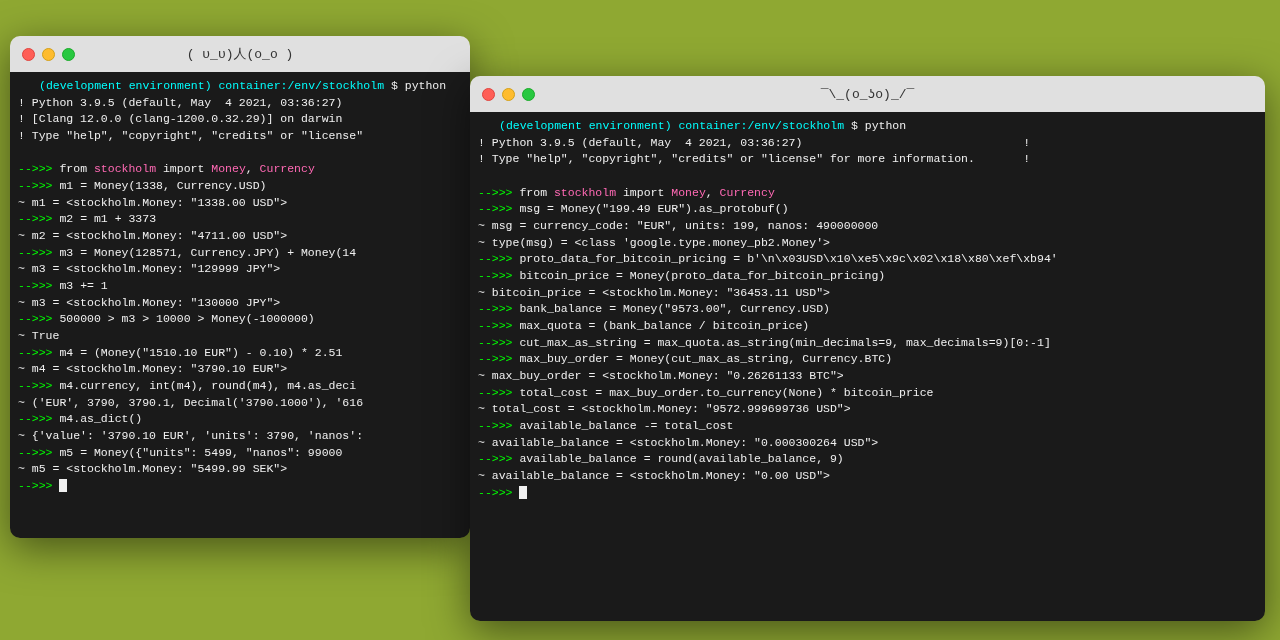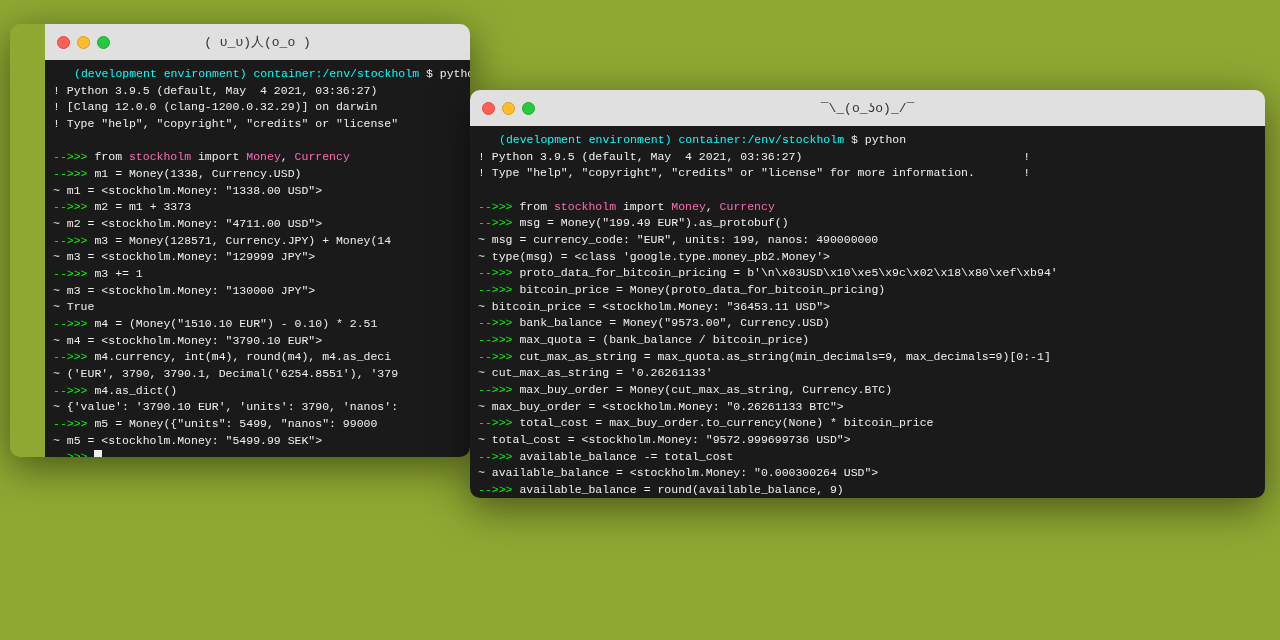--- a/index.html
+++ b/index.html
@@ -15,31 +15,30 @@
 
     .window {
       position: absolute;
       border-radius: 10px;
       overflow: hidden;
       box-shadow: 0 10px 40px rgba(0,0,0,0.5);
     }
 
     .window-1 {
       left: 10px;
-      top: 24px;
+      top: 36px;
       width: 460px;
-      height: 433px;
-      padding-left: 35px;
+      height: 502px;
     }
 
     .window-2 {
       left: 470px;
-      top: 90px;
+      top: 76px;
       width: 795px;
-      height: 408px;
+      height: 545px;
     }
 
     .title-bar {
       background: #e0e0e0;
       height: 36px;
       display: flex;
       align-items: center;
       padding: 0 12px;
       position: relative;
     }
@@ -120,25 +119,26 @@
 
     <div class="line"><span class="c-green">--&gt;&gt;&gt; </span><span class="c-white">from </span><span class="c-pink">stockholm</span><span class="c-white"> import </span><span class="c-pink">Money</span><span class="c-white">, </span><span class="c-pink">Currency</span></div>
     <div class="line"><span class="c-green">--&gt;&gt;&gt; </span><span class="c-white">m1 = Money(1338, Currency.USD)</span></div>
     <div class="line"><span class="c-white">~ m1 = &lt;stockholm.Money: "1338.00 USD"&gt;</span></div>
     <div class="line"><span class="c-green">--&gt;&gt;&gt; </span><span class="c-white">m2 = m1 + 3373</span></div>
     <div class="line"><span class="c-white">~ m2 = &lt;stockholm.Money: "4711.00 USD"&gt;</span></div>
     <div class="line"><span class="c-green">--&gt;&gt;&gt; </span><span class="c-white">m3 = Money(128571, Currency.JPY) + Money(14</span></div>
     <div class="line"><span class="c-white">~ m3 = &lt;stockholm.Money: "129999 JPY"&gt;</span></div>
     <div class="line"><span class="c-green">--&gt;&gt;&gt; </span><span class="c-white">m3 += 1</span></div>
     <div class="line"><span class="c-white">~ m3 = &lt;stockholm.Money: "130000 JPY"&gt;</span></div>
+    <div class="line"><span class="c-green">--&gt;&gt;&gt; </span><span class="c-white">500000 &gt; m3 &gt; 10000 &gt; Money(-1000000)</span></div>
     <div class="line"><span class="c-white">~ True</span></div>
     <div class="line"><span class="c-green">--&gt;&gt;&gt; </span><span class="c-white">m4 = (Money("1510.10 EUR") - 0.10) * 2.51</span></div>
     <div class="line"><span class="c-white">~ m4 = &lt;stockholm.Money: "3790.10 EUR"&gt;</span></div>
     <div class="line"><span class="c-green">--&gt;&gt;&gt; </span><span class="c-white">m4.currency, int(m4), round(m4), m4.as_deci</span></div>
-    <div class="line"><span class="c-white">~ ('EUR', 3790, 3790.1, Decimal('6254.8551'), '379</span></div>
+    <div class="line"><span class="c-white">~ ('EUR', 3790, 3790.1, Decimal('3790.1000'), '616</span></div>
     <div class="line"><span class="c-green">--&gt;&gt;&gt; </span><span class="c-white">m4.as_dict()</span></div>
     <div class="line"><span class="c-white">~ {'value': '3790.10 EUR', 'units': 3790, 'nanos':</span></div>
     <div class="line"><span class="c-green">--&gt;&gt;&gt; </span><span class="c-white">m5 = Money({"units": 5499, "nanos": 99000</span></div>
     <div class="line"><span class="c-white">~ m5 = &lt;stockholm.Money: "5499.99 SEK"&gt;</span></div>
     <div class="line"><span class="c-green">--&gt;&gt;&gt; </span><span class="cursor"></span></div>
   </div>
 </div>
 
 <div class="window window-2">
   <div class="title-bar">
@@ -157,21 +157,20 @@
     <div class="line"><span class="c-green">--&gt;&gt;&gt; </span><span class="c-white">from </span><span class="c-pink">stockholm</span><span class="c-white"> import </span><span class="c-pink">Money</span><span class="c-white">, </span><span class="c-pink">Currency</span></div>
     <div class="line"><span class="c-green">--&gt;&gt;&gt; </span><span class="c-white">msg = Money("199.49 EUR").as_protobuf()</span></div>
     <div class="line"><span class="c-white">~ msg = currency_code: "EUR", units: 199, nanos: 490000000</span></div>
     <div class="line"><span class="c-white">~ type(msg) = &lt;class 'google.type.money_pb2.Money'&gt;</span></div>
     <div class="line"><span class="c-green">--&gt;&gt;&gt; </span><span class="c-white">proto_data_for_bitcoin_pricing = b'\n\x03USD\x10\xe5\x9c\x02\x18\x80\xef\xb94'</span></div>
     <div class="line"><span class="c-green">--&gt;&gt;&gt; </span><span class="c-white">bitcoin_price = Money(proto_data_for_bitcoin_pricing)</span></div>
     <div class="line"><span class="c-white">~ bitcoin_price = &lt;stockholm.Money: "36453.11 USD"&gt;</span></div>
     <div class="line"><span class="c-green">--&gt;&gt;&gt; </span><span class="c-white">bank_balance = Money("9573.00", Currency.USD)</span></div>
     <div class="line"><span class="c-green">--&gt;&gt;&gt; </span><span class="c-white">max_quota = (bank_balance / bitcoin_price)</span></div>
     <div class="line"><span class="c-green">--&gt;&gt;&gt; </span><span class="c-white">cut_max_as_string = max_quota.as_string(min_decimals=9, max_decimals=9)[0:-1]</span></div>
-    <div class="line"><span class="c-white">~ cut_max_as_string = '0.26261133'</span></div>
     <div class="line"><span class="c-green">--&gt;&gt;&gt; </span><span class="c-white">max_buy_order = Money(cut_max_as_string, Currency.BTC)</span></div>
     <div class="line"><span class="c-white">~ max_buy_order = &lt;stockholm.Money: "0.26261133 BTC"&gt;</span></div>
     <div class="line"><span class="c-green">--&gt;&gt;&gt; </span><span class="c-white">total_cost = max_buy_order.to_currency(None) * bitcoin_price</span></div>
     <div class="line"><span class="c-white">~ total_cost = &lt;stockholm.Money: "9572.999699736 USD"&gt;</span></div>
     <div class="line"><span class="c-green">--&gt;&gt;&gt; </span><span class="c-white">available_balance -= total_cost</span></div>
     <div class="line"><span class="c-white">~ available_balance = &lt;stockholm.Money: "0.000300264 USD"&gt;</span></div>
     <div class="line"><span class="c-green">--&gt;&gt;&gt; </span><span class="c-white">available_balance = round(available_balance, 9)</span></div>
     <div class="line"><span class="c-white">~ available_balance = &lt;stockholm.Money: "0.00 USD"&gt;</span></div>
     <div class="line"><span class="c-green">--&gt;&gt;&gt; </span><span class="cursor"></span></div>
   </div>

